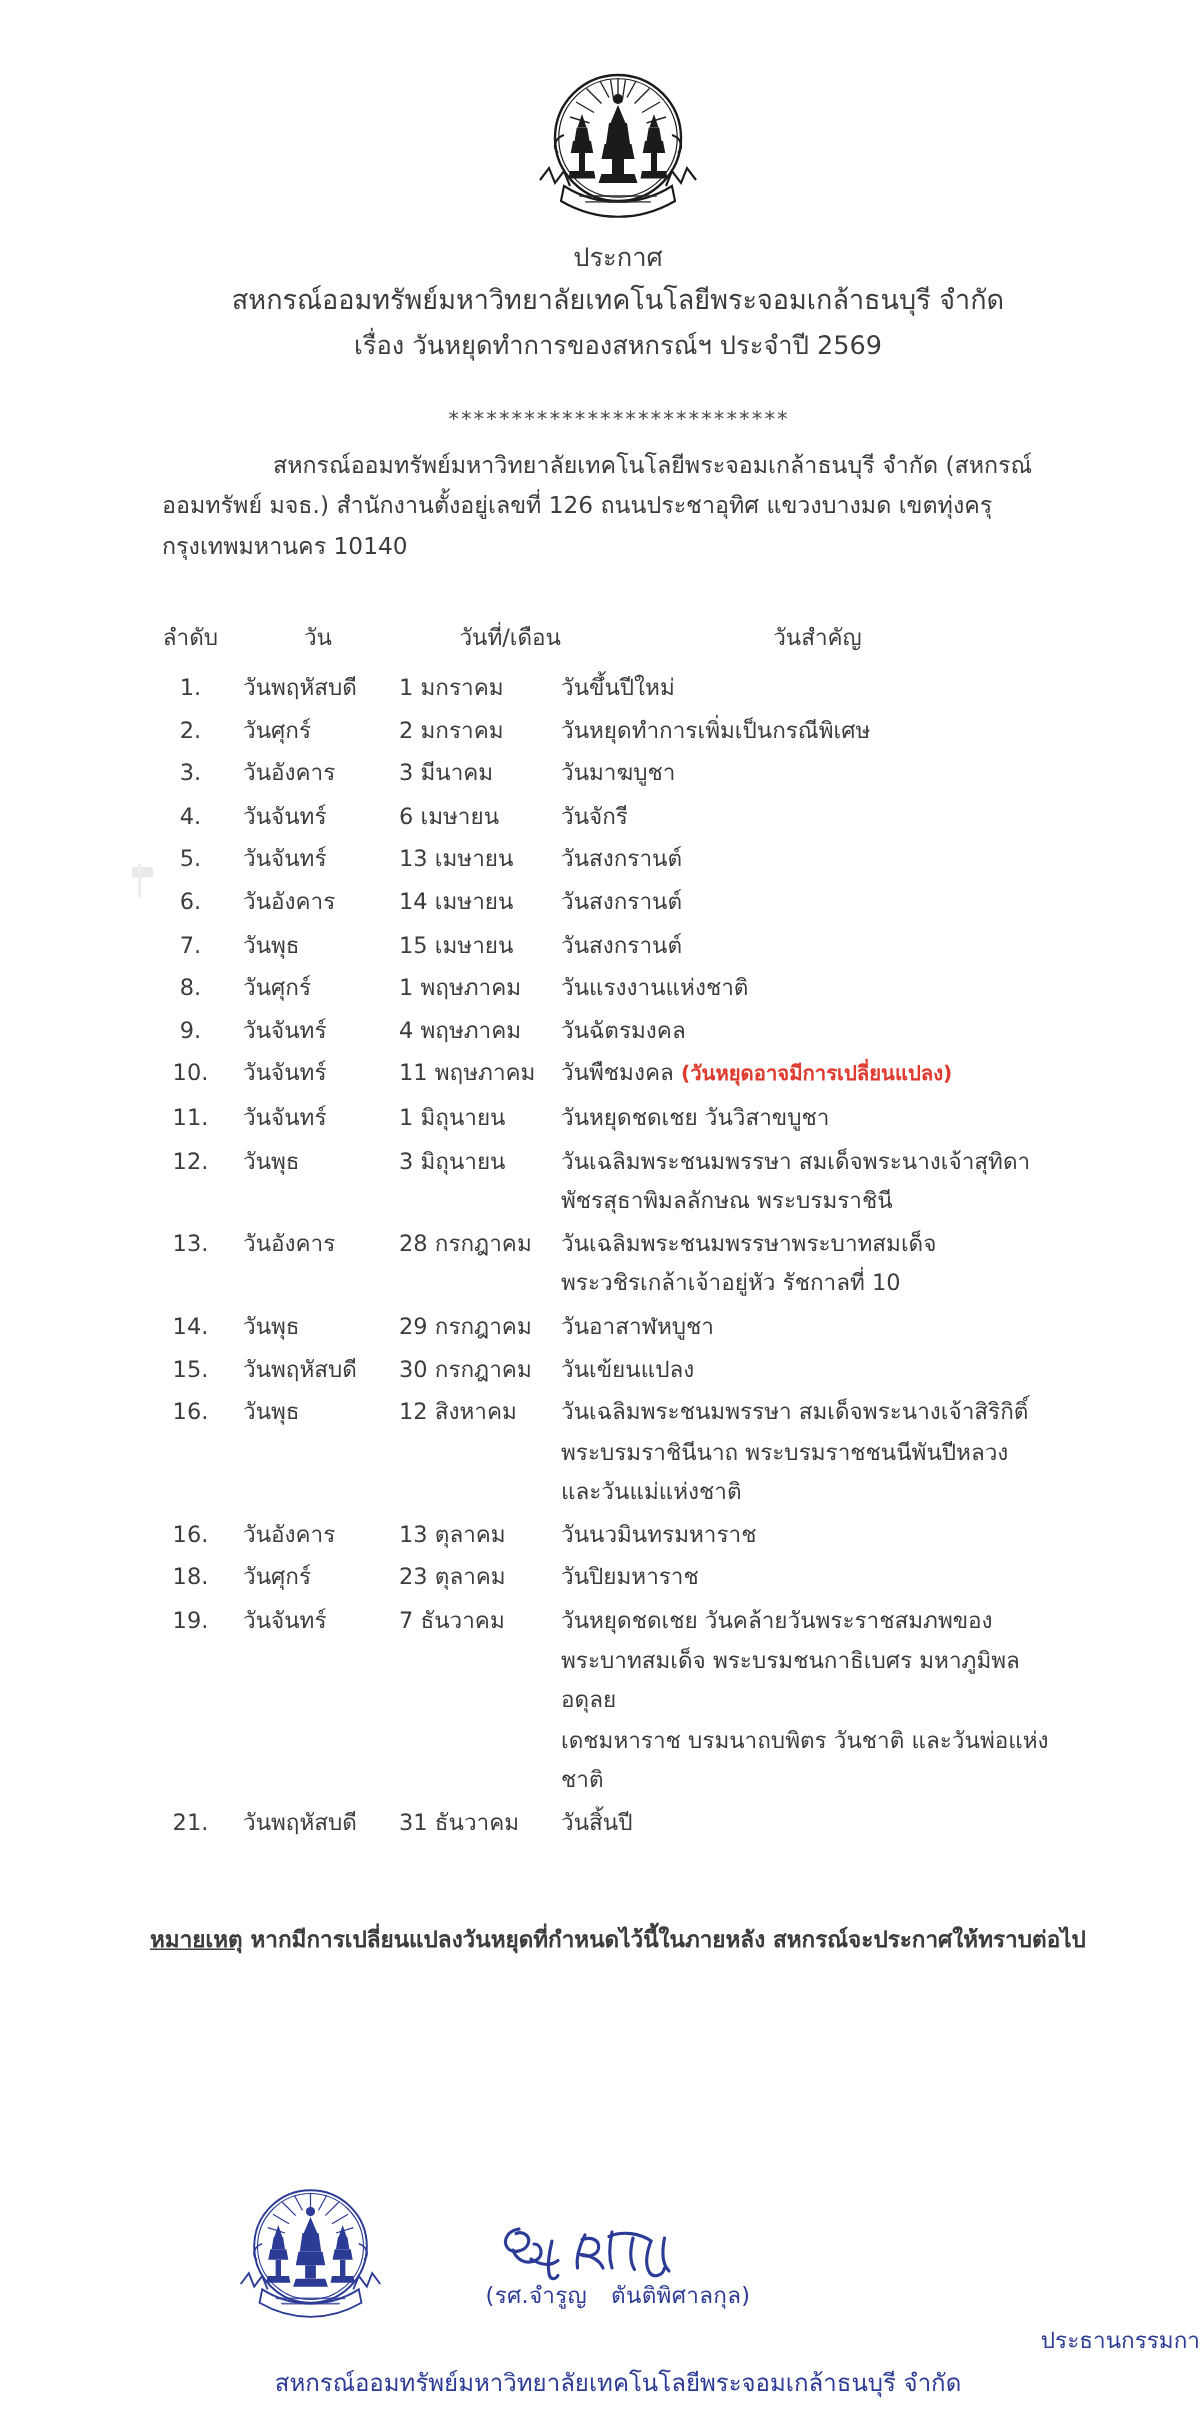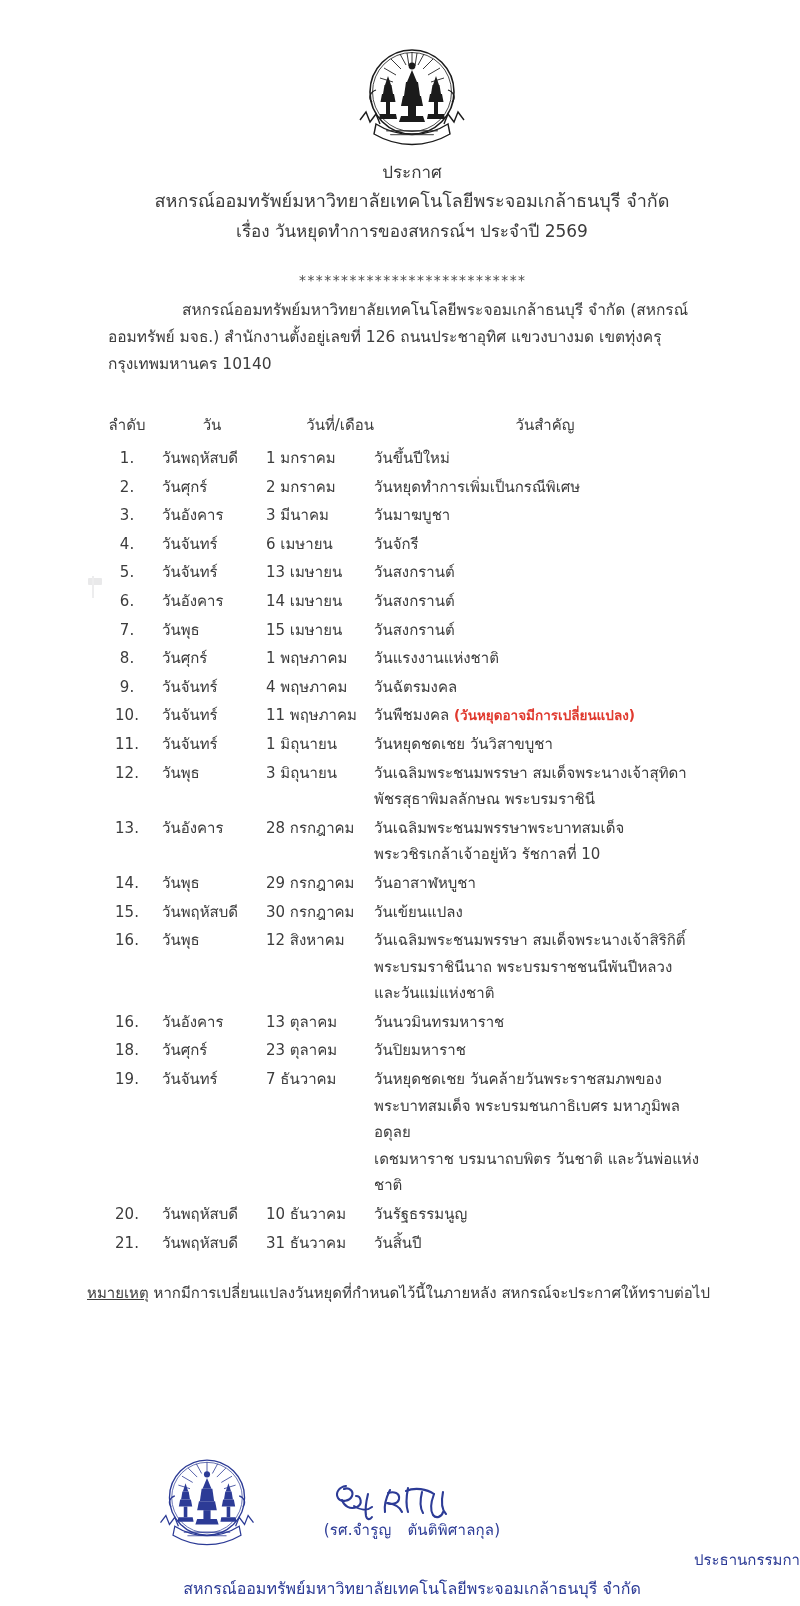--- a/index.html
+++ b/index.html
@@ -137,25 +137,26 @@
     font-size: 13.5px;
     font-weight: bold;
   }
   .cont-line {
     display: block;
   }
 
   
   .remark {
     position: absolute;
-    left: 87px;
+    left: 100px;
     top: 1281px;
     font-size: 15px;
     color: #3c3c3c;
     line-height: 24px;
+    font-weight: bold;
   }
   .remark .label {
     text-decoration: underline;
   }
   .issued {
     position: absolute;
     left: 168px;
     top: 1320px;
     font-size: 15px;
     color: #3c3c3c;
@@ -413,26 +414,20 @@
             <td class="col-no">18.</td>
             <td class="col-day">วันศุกร์</td>
             <td class="col-date">23 ตุลาคม</td>
             <td class="col-name"><span>วันปิยมหาราช</span></td>
           </tr>
           <tr>
             <td class="col-no">19.</td>
             <td class="col-day">วันจันทร์</td>
             <td class="col-date">7 ธันวาคม</td>
             <td class="col-name"><span>วันหยุดชดเชย วันคล้ายวันพระราชสมภพของ</span><span class="cont-line">พระบาทสมเด็จ พระบรมชนกาธิเบศร มหาภูมิพลอดุลย</span><span class="cont-line">เดชมหาราช บรมนาถบพิตร วันชาติ และวันพ่อแห่งชาติ</span></td>
-          </tr>
-          <tr>
-            <td class="col-no">20.</td>
-            <td class="col-day">วันพฤหัสบดี</td>
-            <td class="col-date">10 ธันวาคม</td>
-            <td class="col-name"><span>วันรัฐธรรมนูญ</span></td>
           </tr>
           <tr>
             <td class="col-no">21.</td>
             <td class="col-day">วันพฤหัสบดี</td>
             <td class="col-date">31 ธันวาคม</td>
             <td class="col-name"><span>วันสิ้นปี</span></td>
           </tr>
         </tbody>
     </table>
   </div>

